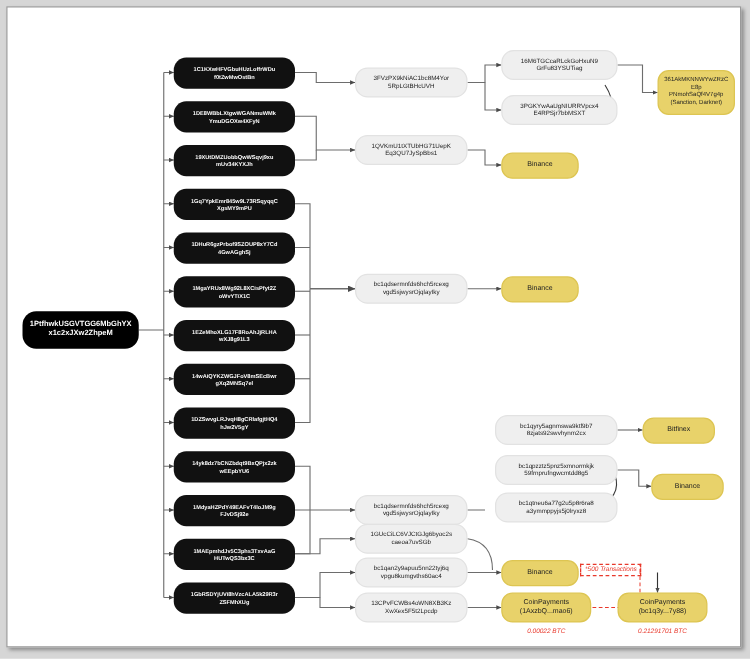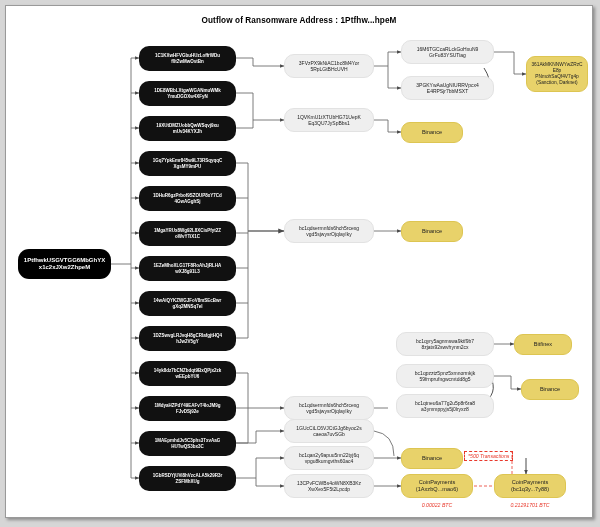--- a/index.html
+++ b/index.html
@@ -39,21 +39,20 @@
   .tx-note{
     position:absolute;color:#e8382b;font-size:5.2px;font-style:italic;
     border:1px dashed #e8382b;padding:1px 3px;white-space:nowrap;
   }
 </style>
 </head>
 <body>
 
 <div id="canvas">
 
-  <div id="title">Outflow of Ransomware Address : 1Ptfhw...hpeM</div>
 
   <svg id="wires" viewBox="0 0 586 511">
     <defs>
       <marker id="ah" markerWidth="5" markerHeight="5" refX="4.4" refY="2" orient="auto">
         <path d="M0,0 L4.6,2 L0,4 z" fill="#4a4a4a"></path>
       </marker>
     </defs>
     <g stroke="#6d6d6d" stroke-width="0.9" fill="none">
 
       <path d="M105,258 L125,258"></path>

